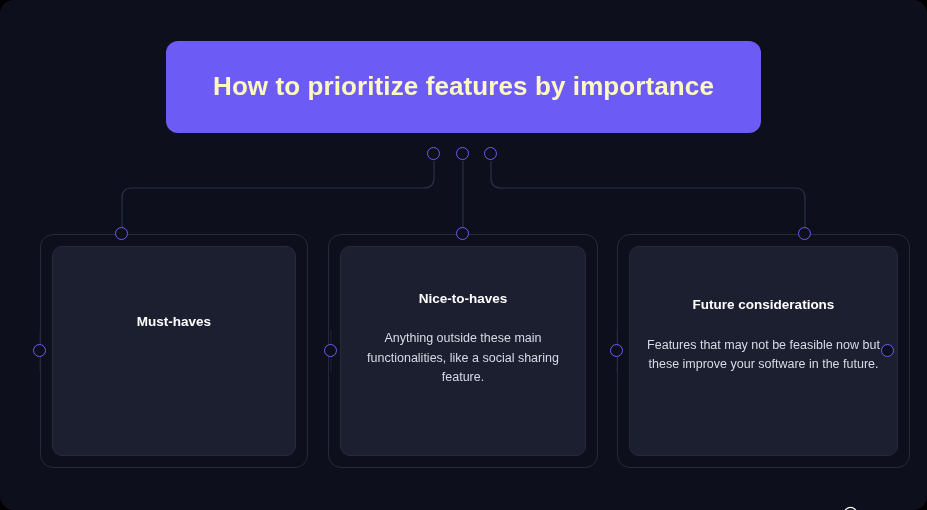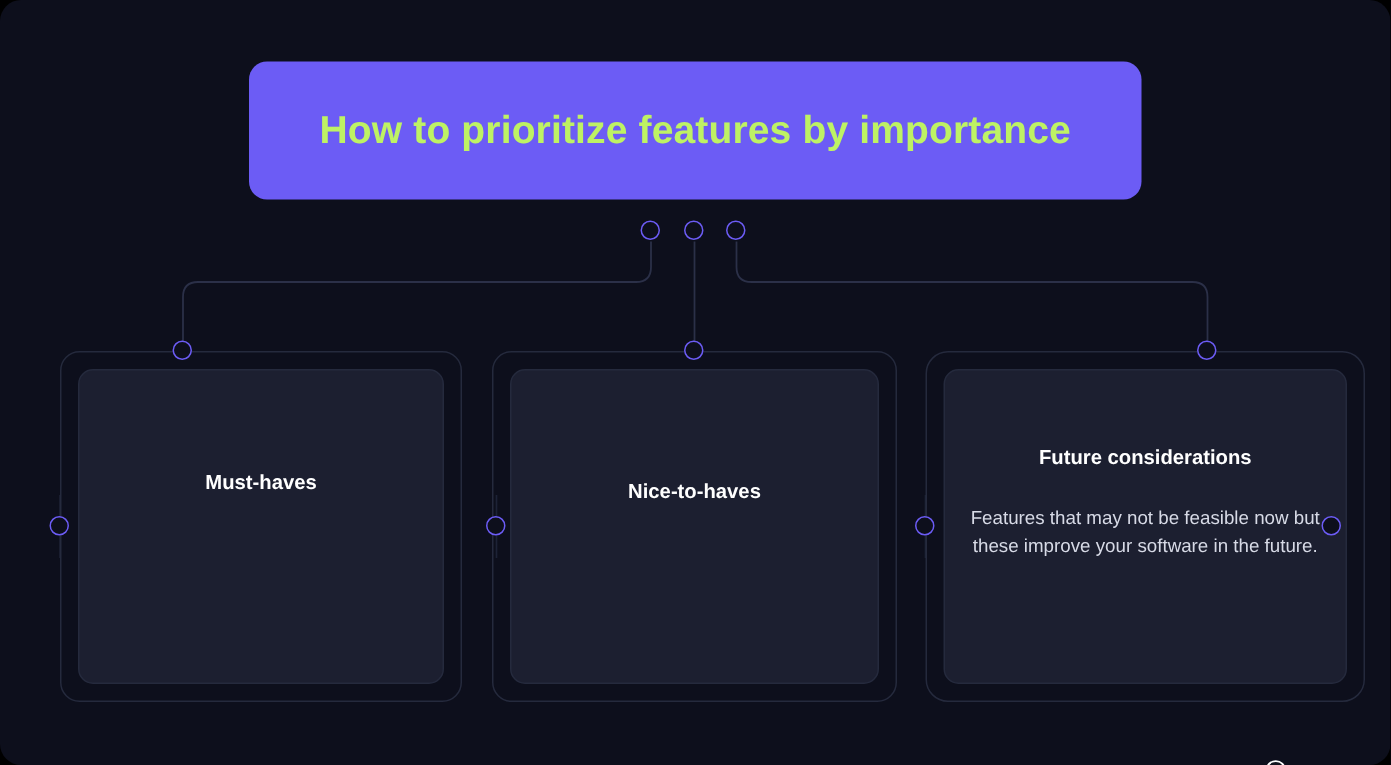--- a/index.html
+++ b/index.html
@@ -42,21 +42,21 @@
     height: 92px;
     background: #6c5cf5;
     border-radius: 12px;
     display: flex;
     align-items: center;
     justify-content: center;
     box-sizing: border-box;
     padding: 0 24px;
   }
   #title-card .title-text {
-    color: #bef264;
+    color: #fef9c3;
     font-size: 26px;
     font-weight: bold;
     letter-spacing: 0.1px;
     text-align: center;
     line-height: 1.2;
   }
 
   
   .card-frame {
     position: absolute;
@@ -95,21 +95,21 @@
     color: #d7dae6;
     font-size: 12.5px;
     font-weight: normal;
     text-align: center;
     line-height: 1.55;
     margin: 0;
   }
 
   #frame-1 { left: 40px;  width: 268px; }
   #frame-2 { left: 328px; width: 270px; }
-  #frame-3 { left: 617px; width: 293px; border-radius: 15px; }
+  #frame-3 { left: 617px; width: 293px; }
 
   
   #frame-1 .card-inner { padding-bottom: 36px; }
   #frame-2 .card-inner { padding-bottom: 24px; }
   #frame-3 .card-inner { padding-bottom: 30px; }
 
   
   .node {
     position: absolute;
     width: 13px;
@@ -173,20 +173,21 @@
 
   <div class="card-frame" id="frame-1">
     <div class="card-inner">
       <div class="card-heading">Must-haves</div>
     </div>
   </div>
 
   <div class="card-frame" id="frame-2">
     <div class="card-inner">
       <div class="card-heading">Nice-to-haves</div>
+      <div class="card-body">Anything outside these main functionalities, like a social sharing feature.</div>
     </div>
   </div>
 
   <div class="card-frame" id="frame-3">
     <div class="card-inner">
       <div class="card-heading">Future considerations</div>
       <div class="card-body">Features that may not be feasible now but these improve your software in the future.</div>
     </div>
   </div>
 

